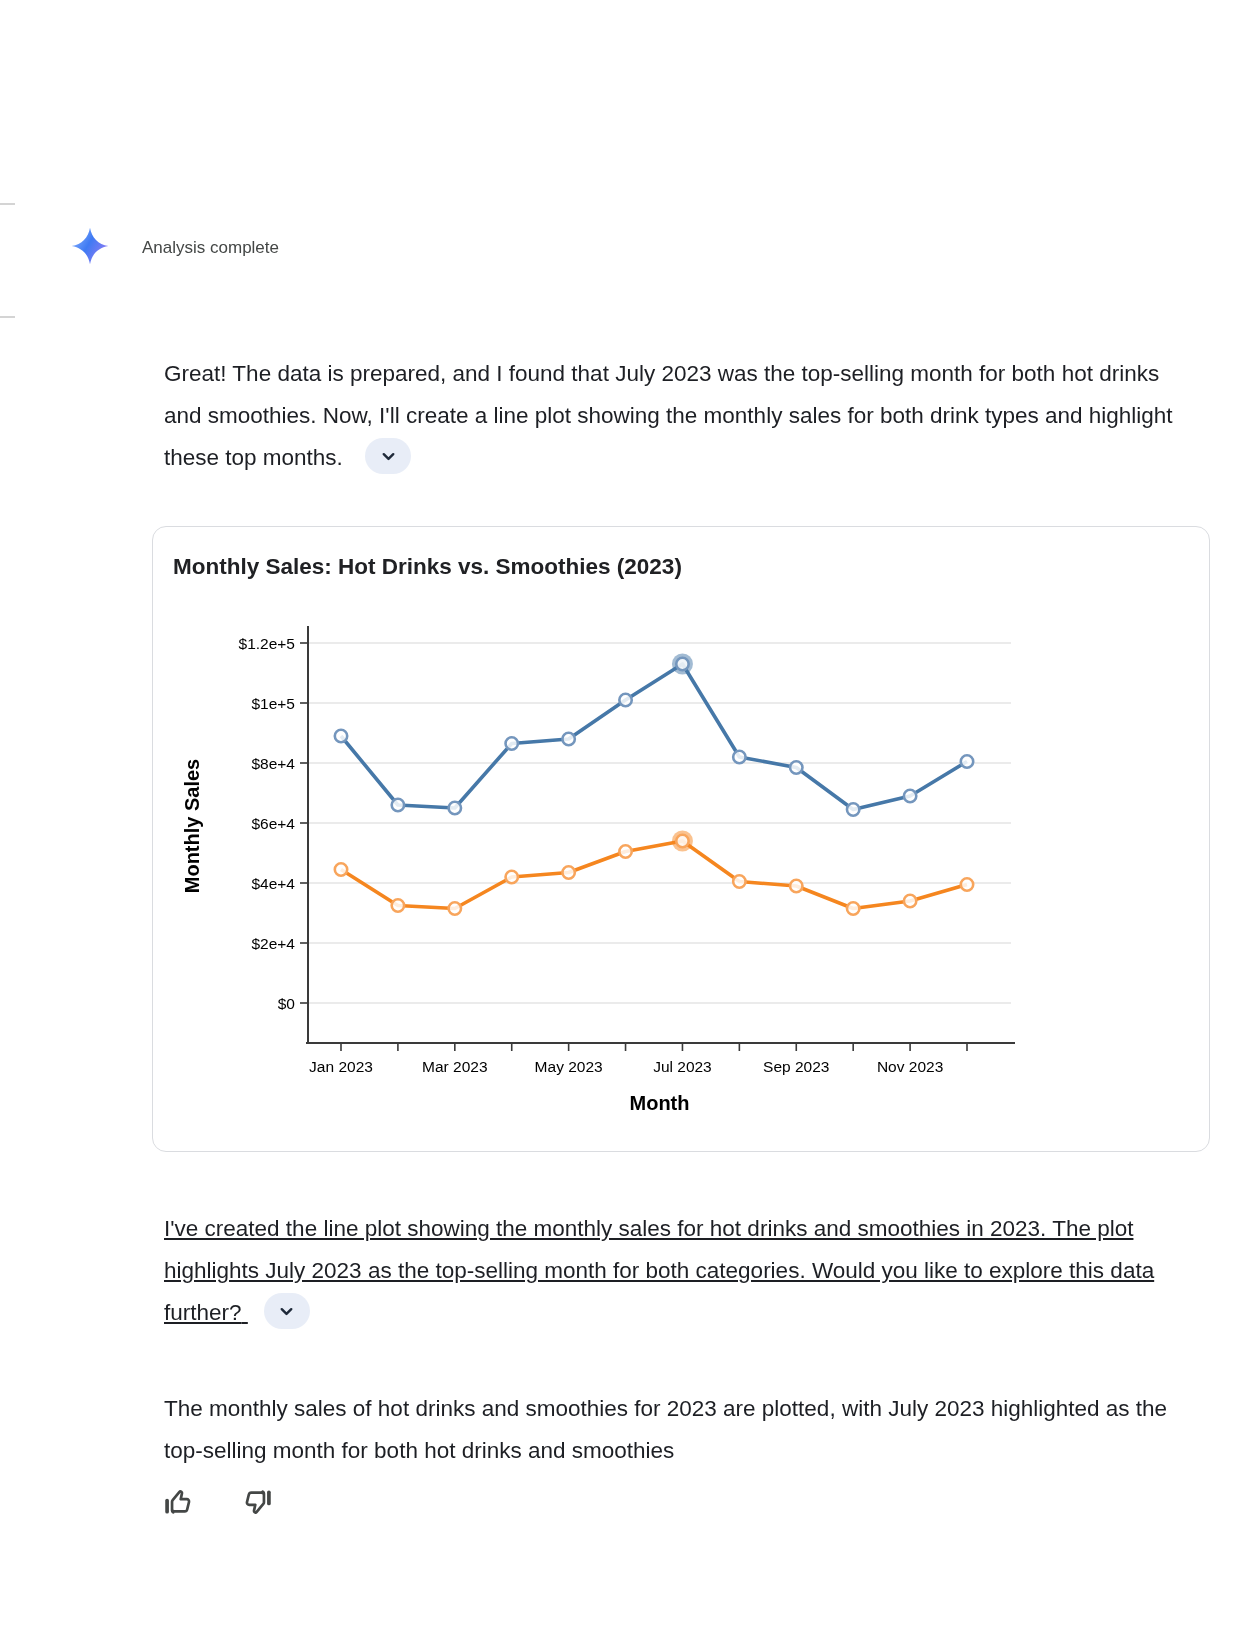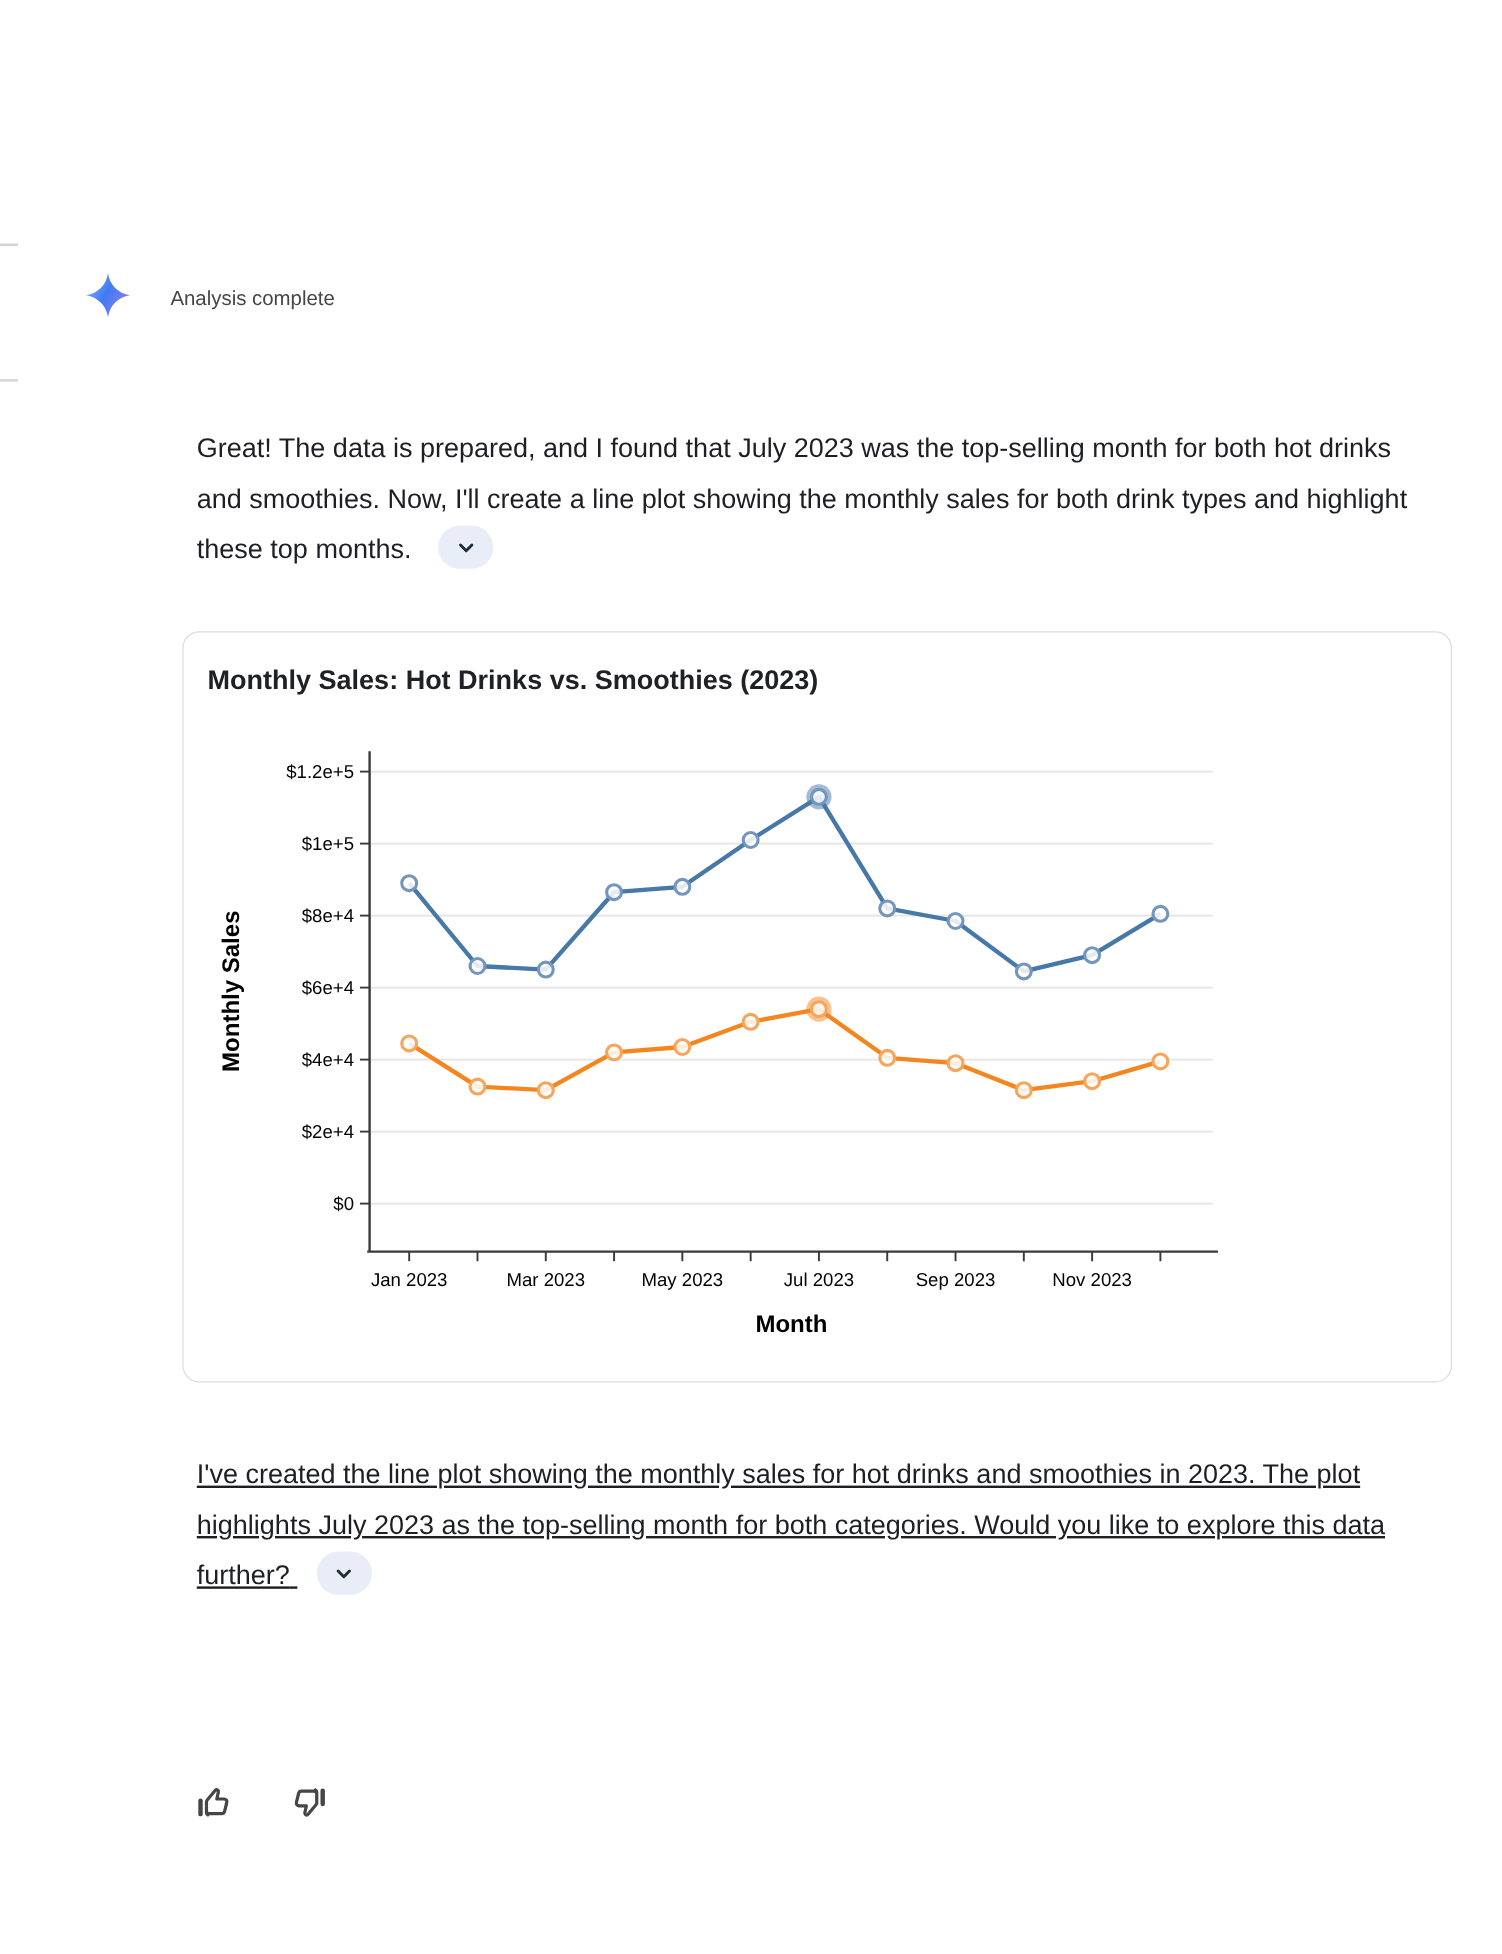--- a/index.html
+++ b/index.html
@@ -171,20 +171,23 @@
 
   <p class="msg msg-2">
     <span>I've created the line plot showing the monthly sales for hot drinks and smoothies in 2023. The plot highlights July 2023 as the top-selling month for both categories. Would you like to explore this data further?</span>
     <button class="expander">
       <svg width="19" height="19" viewBox="0 0 18 18">
         <polyline points="4.5,6.8 9,11.3 13.5,6.8" fill="none" stroke="#1f2a3a" stroke-width="2.3" stroke-linecap="round" stroke-linejoin="round"></polyline>
       </svg>
     </button>
   </p>
 
+  <p class="msg msg-3">
+    <span>The monthly sales of hot drinks and smoothies for 2023 are plotted, with July 2023 highlighted as the top-selling month for both hot drinks and smoothies</span>
+  </p>
 
   <div class="feedback">
     <button class="fb-btn">
       <svg width="34" height="34" viewBox="0 0 24 24">
         <path d="M4.3 11 v7.9" fill="none" stroke="#444746" stroke-width="2.6" stroke-linecap="round"></path>
         <path d="M8.6 19.35 c-.5-.26-.8-.78-.8-1.35 V11.8 c0-.44.15-.86.44-1.2 L12.9 5 c.36-.44 1-.54 1.48-.2 .36.25.52.7.42 1.12 L13.9 10 h4.3 c1.04 0 1.8 .98 1.56 2 l-1.3 5.3 c-.2.78-.9 1.33-1.7 1.33 H9.6 c-.35 0-.7-.1-1-.28 Z" fill="none" stroke="#444746" stroke-width="1.9" stroke-linejoin="round"></path>
       </svg>
     </button>
     <button class="fb-btn">
       <svg width="34" height="34" viewBox="0 0 24 24">

